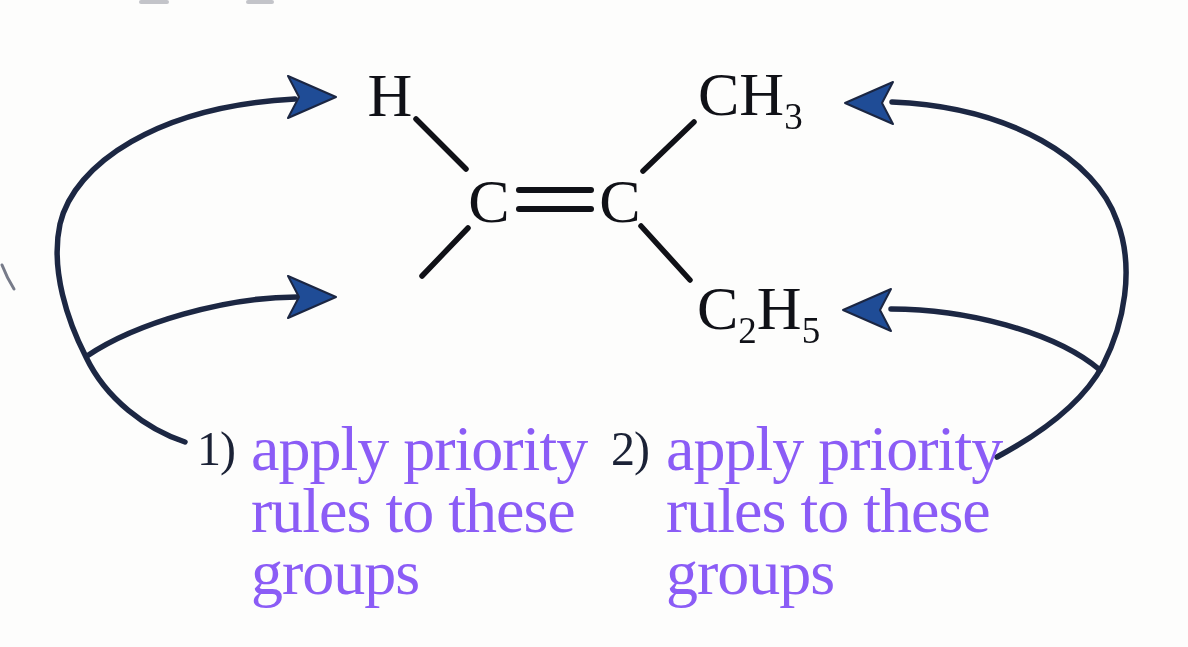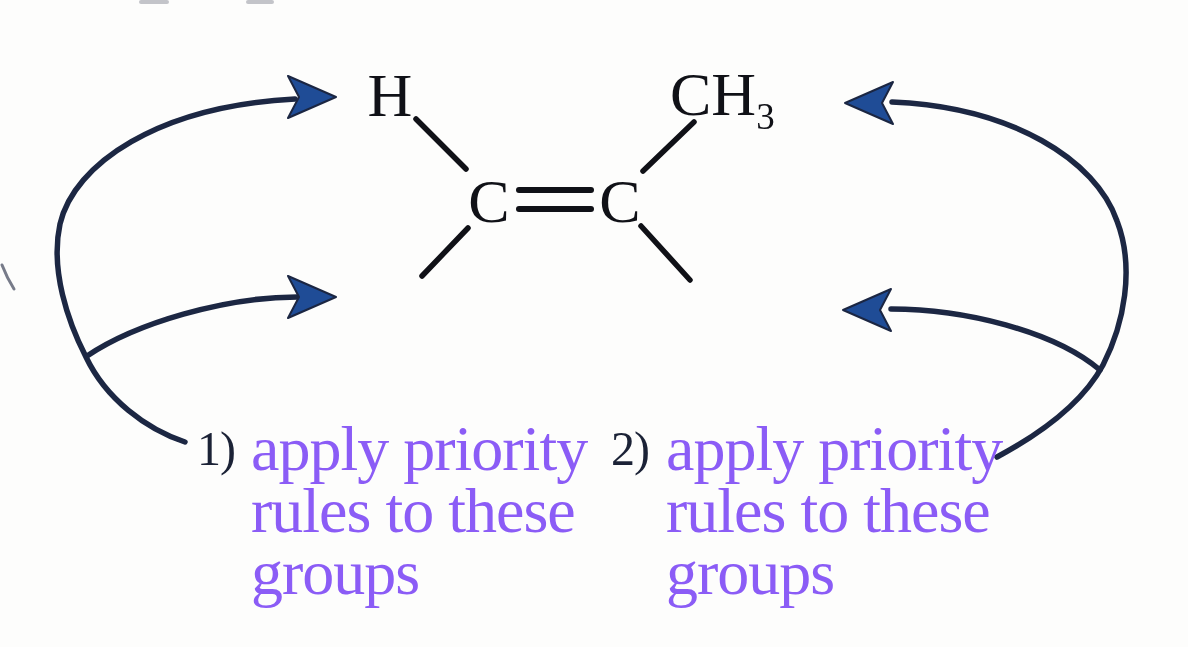--- a/index.html
+++ b/index.html
@@ -88,24 +88,27 @@
       <polygon points="336,297 288,318 299,297 288,276"></polygon>
       <polygon points="845,103 893,82 882,103 893,124"></polygon>
       <polygon points="843,310 891,289 880,310 891,331"></polygon>
     </g>
   </svg>
 
   <div class="atom" style="left:390px;top:95px;">H</div>
   <div class="atom" style="left:489px;top:201px;">C</div>
   <div class="atom" style="left:620px;top:201px;">C</div>
 
-  <div class="formula" style="left:670px;top:63px;">
+  <div class="formula" style="left:698px;top:63px;">
     <span>CH</span><span class="sub">3</span>
   </div>
 
+  <div class="formula" style="left:697px;top:277px;">
+    <span>C</span><span class="sub">2</span><span>H</span><span class="sub">5</span>
+  </div>
 
   <div class="note-number" style="left:197px;top:418px;">1)</div>
   <div class="note-lines" style="left:251px;top:418px;">
     <div>apply priority</div>
     <div>rules to these</div>
     <div>groups</div>
   </div>
 
   <div class="note-number" style="left:611px;top:418px;">2)</div>
   <div class="note-lines" style="left:666px;top:418px;">

